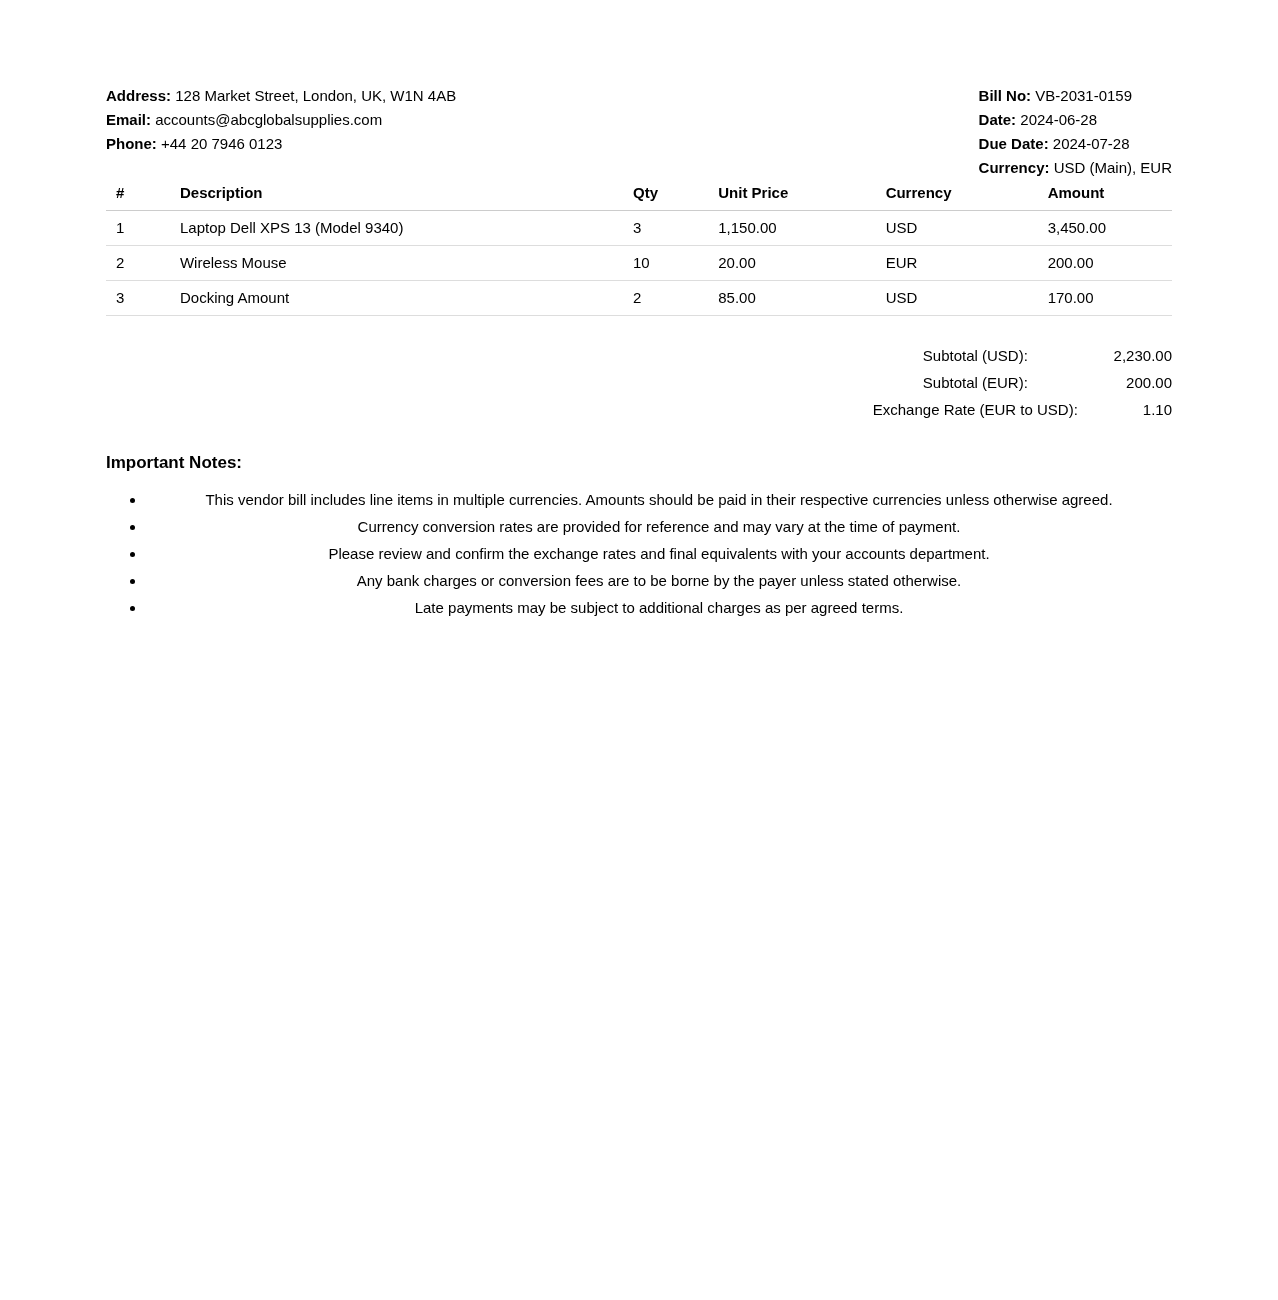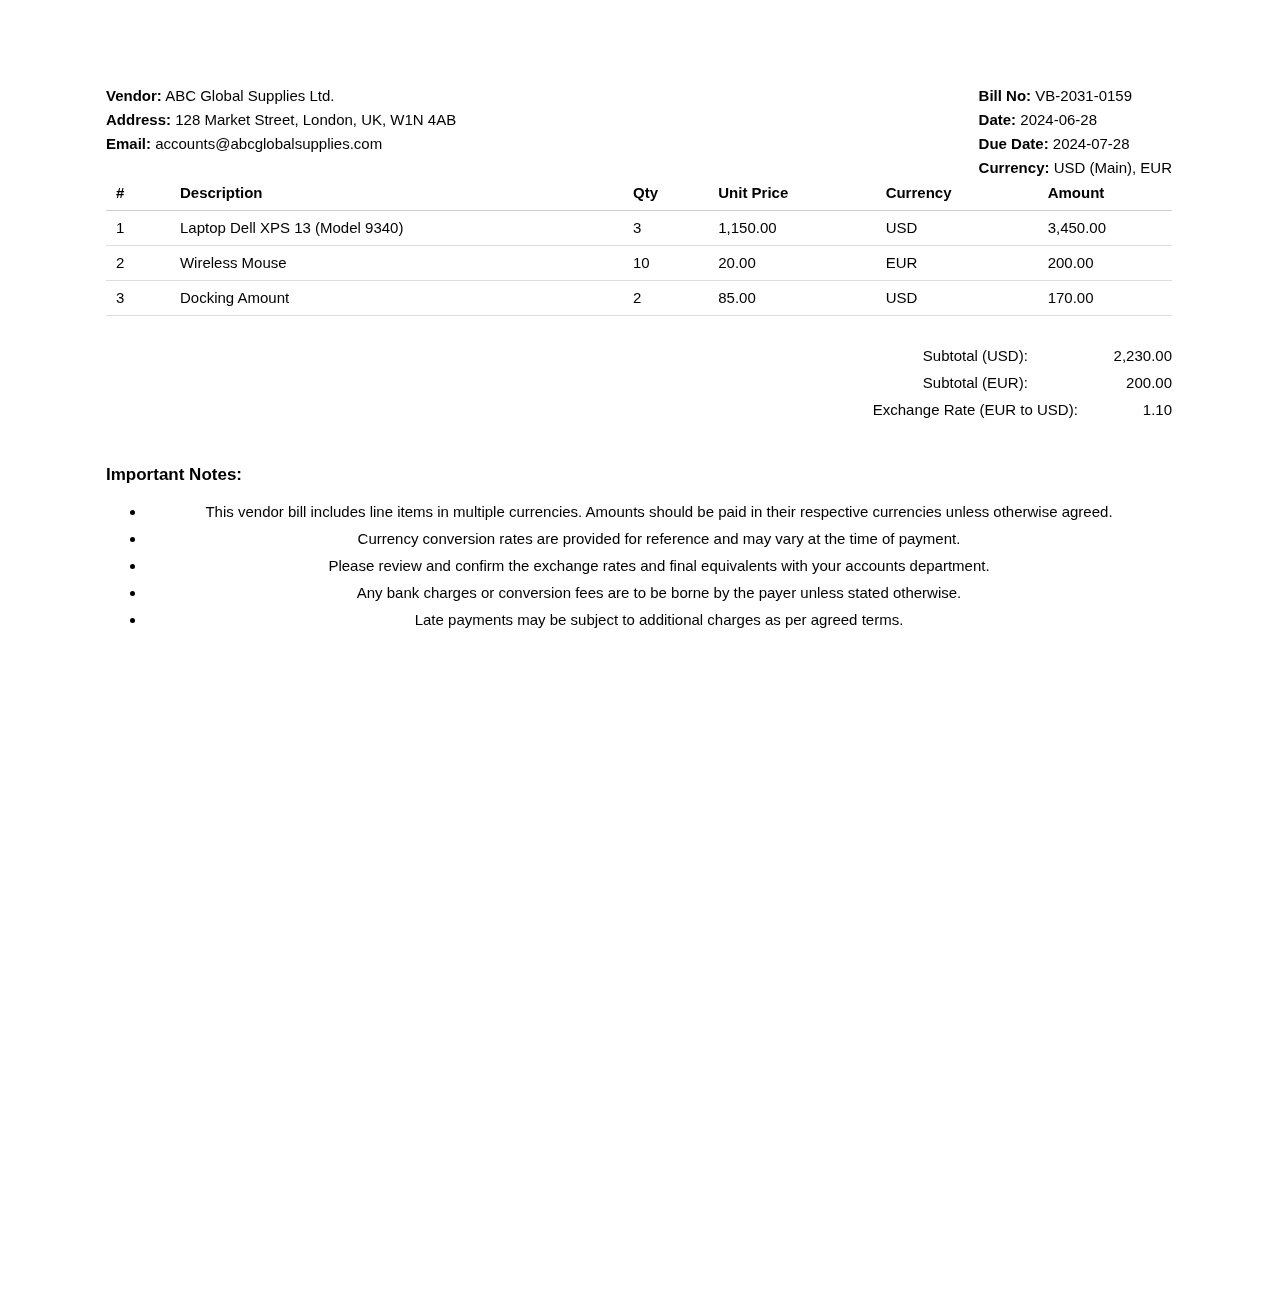--- a/index.html
+++ b/index.html
@@ -50,35 +50,35 @@
 
   
   .totals-wrap { display: flex; justify-content: flex-end; margin-top: 26px; }
   table.totals { border-collapse: collapse; width: 322px; }
   table.totals td { padding: 4px 0; line-height: 19px; }
   table.totals td.t-label { text-align: center; }
   table.totals td.t-value { text-align: right; }
   table.totals tr.t-bold td { font-weight: bold; }
 
   
-  .notes { margin-top: 42px; }
+  .notes { margin-top: 30px; }
   .notes h3 { font-size: 17px; font-weight: bold; margin-bottom: 18px; }
   .notes ul { padding-left: 40px; list-style: disc; text-align: center; }
   .notes li { line-height: 18px; margin-bottom: 9px; }
 </style>
 </head>
 <body>
 
 <div class="page">
 
   <div class="header">
     <div>
-      <p class="info-line"><strong>Vendor:</strong> <span>ABC Global Supplies Ltd.</span></p>
       <p class="info-line"><strong>Address:</strong> <span>128 Market Street, London, UK, W1N 4AB</span></p>
       <p class="info-line"><strong>Email:</strong> <span>accounts@abcglobalsupplies.com</span></p>
+      <p class="info-line"><strong>Phone:</strong> <span>+44 20 7946 0123</span></p>
     </div>
     <div>
       <p class="info-line"><strong>Bill No:</strong> <span>VB-2031-0159</span></p>
       <p class="info-line"><strong>Date:</strong> <span>2024-06-28</span></p>
       <p class="info-line"><strong>Due Date:</strong> <span>2024-07-28</span></p>
       <p class="info-line"><strong>Currency:</strong> <span>USD (Main), EUR</span></p>
     </div>
   </div>
 
 

